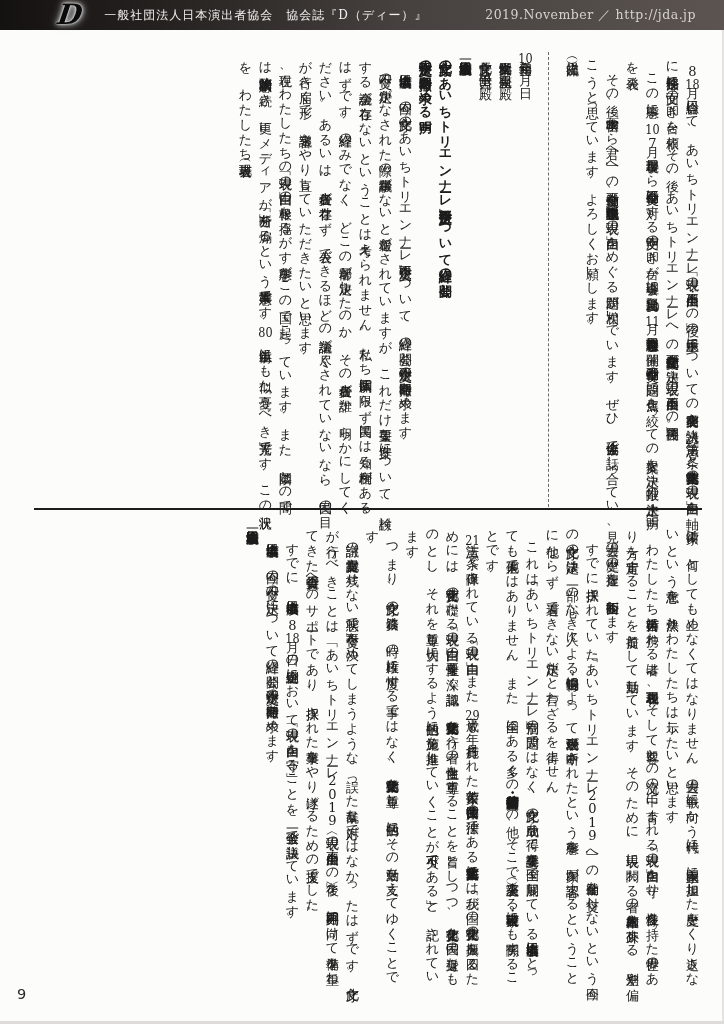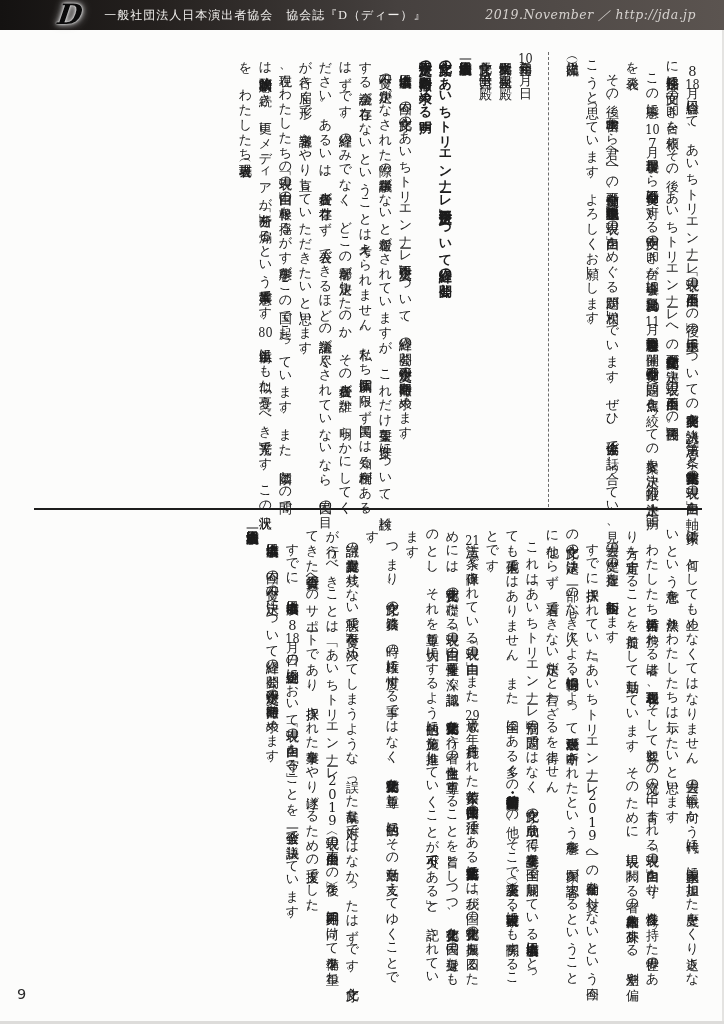--- a/index.html
+++ b/index.html
@@ -27,25 +27,25 @@
     margin-left: 58px;
     font-family: "DejaVu Serif", serif;
     font-style: italic; font-weight: bold;
     font-size: 28px; line-height: 30px;
     color: #0b0b0b;
     text-shadow: 0 0 2px #ffffff, 0 0 5px #f2f2f2, 0 0 9px #bdbdbd;
     transform: skewX(-8deg);
   }
   .masthead-title {
     margin-left: 22px;
-    color: #f2f0ee; font-size: 12px; letter-spacing: 1px; font-family: Liberation Serif, serif;
+    color: #f2f0ee; font-size: 12px; letter-spacing: 1px;
   }
   .masthead-issue {
     margin-left: auto; margin-right: 28px;
-    color: #d6d2cf; font-size: 12.5px; letter-spacing: 0.5px; font-style: italic;
+    color: #d6d2cf; font-size: 12.5px; letter-spacing: 0.5px;
   }
 
   
   .vtext {
     position: absolute;
     writing-mode: vertical-rl;
     font-size: 13px;
     line-height: 20px;
     color: #1c1c1c;
   }

